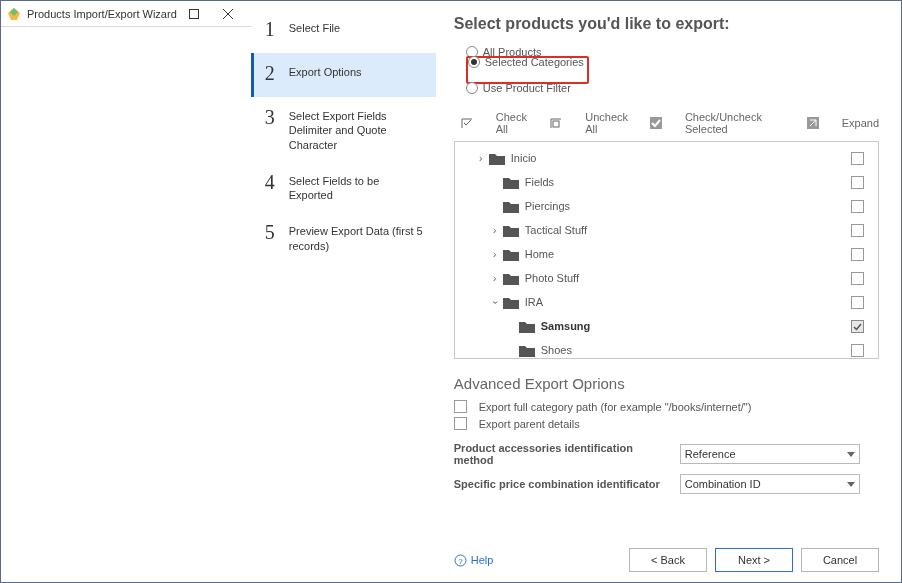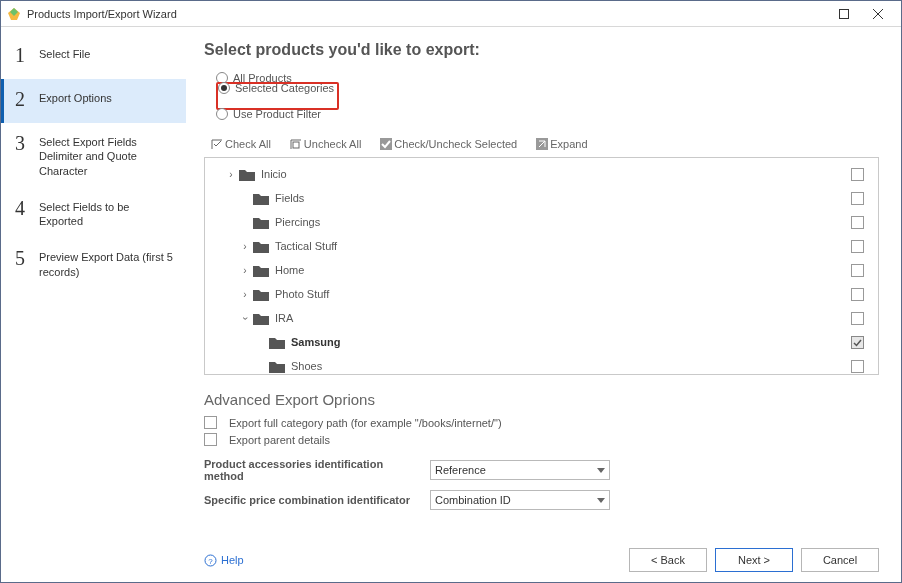--- a/index.html
+++ b/index.html
@@ -1,36 +1,36 @@
 <!DOCTYPE html>
 <html><head>
 <meta charset="utf-8">
 <style>
 * { box-sizing: border-box; margin: 0; padding: 0; }
 html, body { width: 902px; height: 583px; font-family: "Segoe UI", Arial, sans-serif; font-size: 12px; color: #444; background: #fff; overflow: hidden; }
-.window { width: 902px; height: 583px; border: 1px solid #5a6b8a; display: flex; flex-direction: column; background: #fff; }
+.window { width: 902px; height: 583px; border: 1px solid #5a6b8a; display: flex; flex-direction: row; background: #fff; }
 .titlebar { height: 26px; display: flex; align-items: center; padding: 0 6px; border-bottom: 1px solid #d8d8d8; }
 .titlebar .app-icon { width: 14px; height: 14px; margin-right: 6px; }
 .titlebar .title { flex: 1; font-size: 11px; color: #333; }
 .titlebar .win-btn { width: 34px; height: 24px; display: flex; align-items: center; justify-content: center; cursor: pointer; }
 .body { flex: 1; display: flex; min-height: 0; }
 .sidebar { width: 185px; border-right: none; padding-top: 8px; }
 .step { display: flex; align-items: flex-start; padding: 10px 10px 10px 14px; min-height: 44px; font-size: 11px; color: #333; }
 .step.active { background: #dcebfb; border-left: 3px solid #0e5fb0; padding-left: 11px; }
 .step-num { font-family: Georgia, serif; font-size: 20px; width: 18px; text-align: left; margin-right: 6px; color: #333; line-height: 1; }
 .step-label { flex: 1; line-height: 1.3; padding-top: 2px; }
 .main { flex: 1; padding: 14px 22px 10px 18px; display: flex; flex-direction: column; min-height: 0; overflow: hidden; }
 .main h1 { font-size: 16px; font-weight: 700; color: #555; margin-bottom: 10px; }
 .radios { margin-left: 12px; margin-bottom: 14px; }
 .radio-row { display: flex; align-items: center; height: 18px; font-size: 11px; color: #555; }
 .radio-ctl { width: 12px; height: 12px; border: 1px solid #888; border-radius: 50%; margin-right: 5px; display: flex; align-items: center; justify-content: center; background: #fff; }
 .radio-ctl.on::after { content: ""; width: 6px; height: 6px; border-radius: 50%; background: #333; display: block; }
 .radio-highlight { border: 2px solid #d93025; border-radius: 2px; padding: 0 3px 16px 0; display: inline-flex; align-items: center; height: 28px; }
 .toolbar { display: flex; align-items: center; gap: 18px; margin-bottom: 6px; margin-left: 6px; font-size: 11px; color: #666; }
-.tb-btn { display: flex; align-items: center; gap: 1px; cursor: pointer; }
+.tb-btn { display: flex; align-items: center; gap: 22px; cursor: pointer; }
 .tb-icon { width: 14px; height: 14px; flex: 0 0 14px; }
 .tree { border: 1px solid #c9c9c9; flex: 0 0 auto; height: 218px; overflow: auto; padding: 4px 0; }
 .node { display: flex; align-items: center; height: 24px; font-size: 11px; color: #555; }
 .node .chev { width: 12px; text-align: center; color: #666; font-size: 10px; cursor: pointer; }
 .node .fold { width: 16px; height: 13px; margin: 0 6px 0 2px; }
 .node .name { flex: 1; }
 .node .cb { width: 13px; height: 13px; border: 1px solid #999; margin: 0 14px 0 6px; background: #fff; display:flex; align-items:center; justify-content:center; }
 .node.sel { font-weight: 600; color: #333; }
 .node.sel .cb { background: #e7e7e7; border-color: #888; }
 .adv-head { font-size: 15px; font-weight: 400; color: #666; margin: 16px 0 8px 0; }

